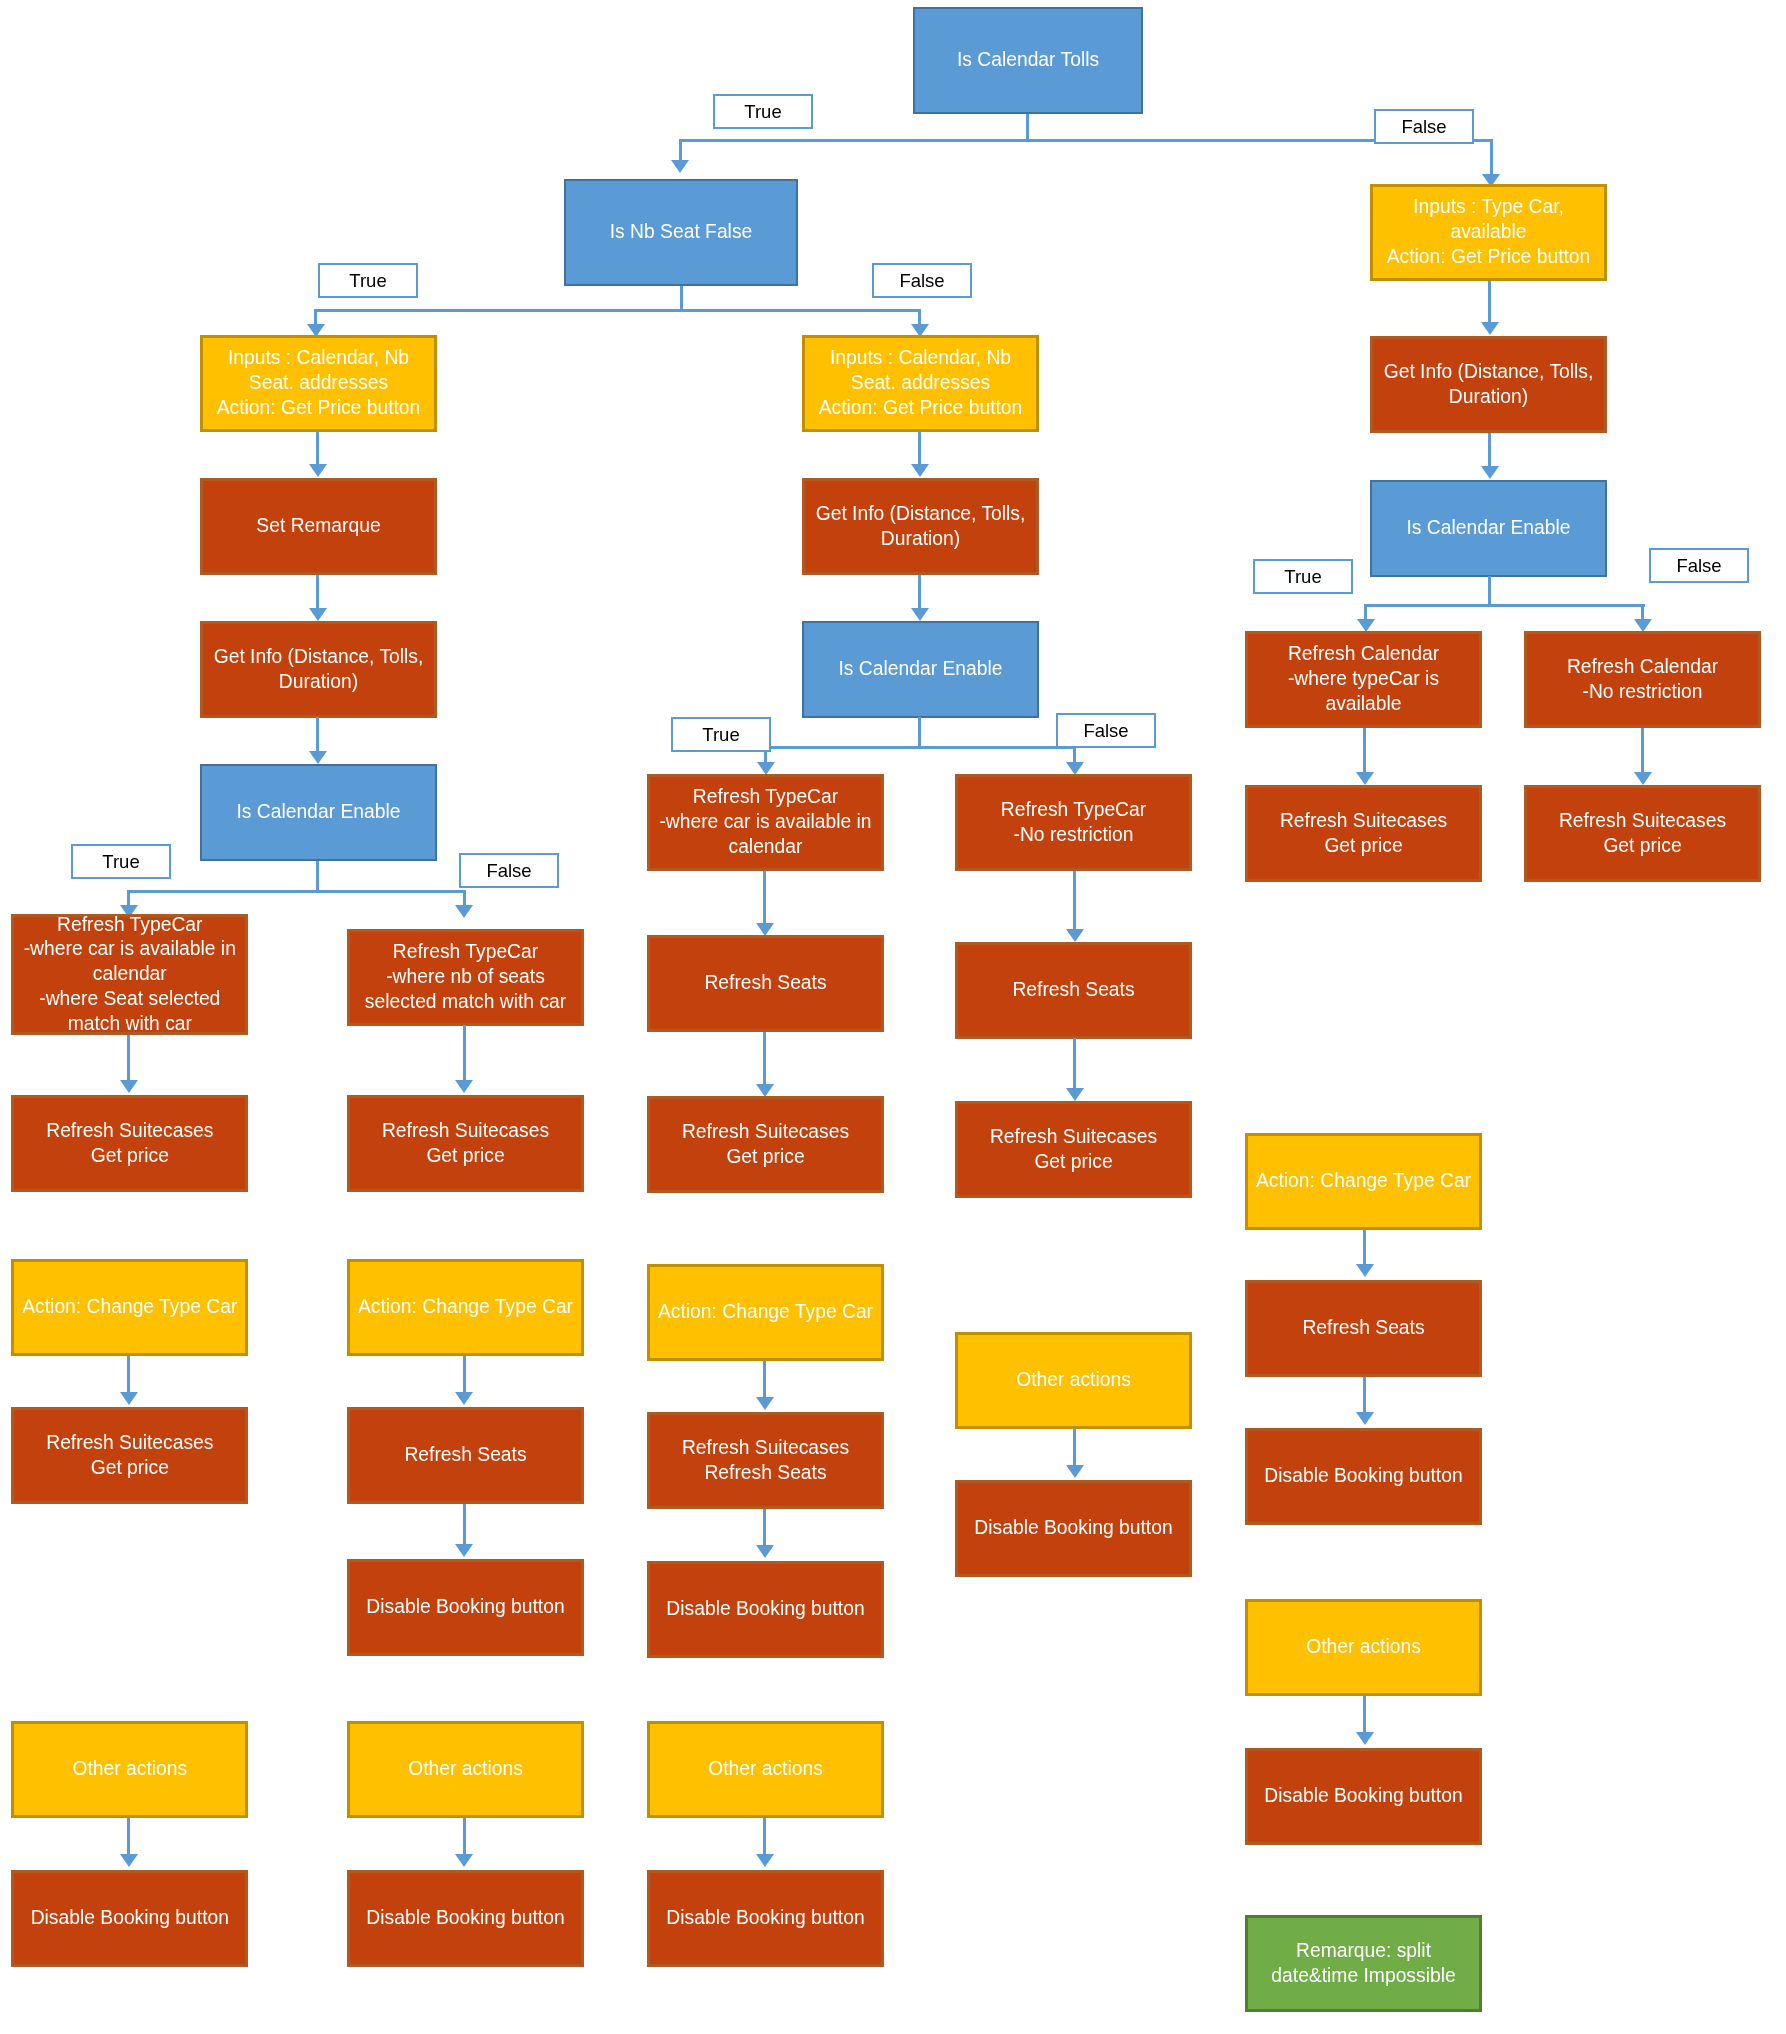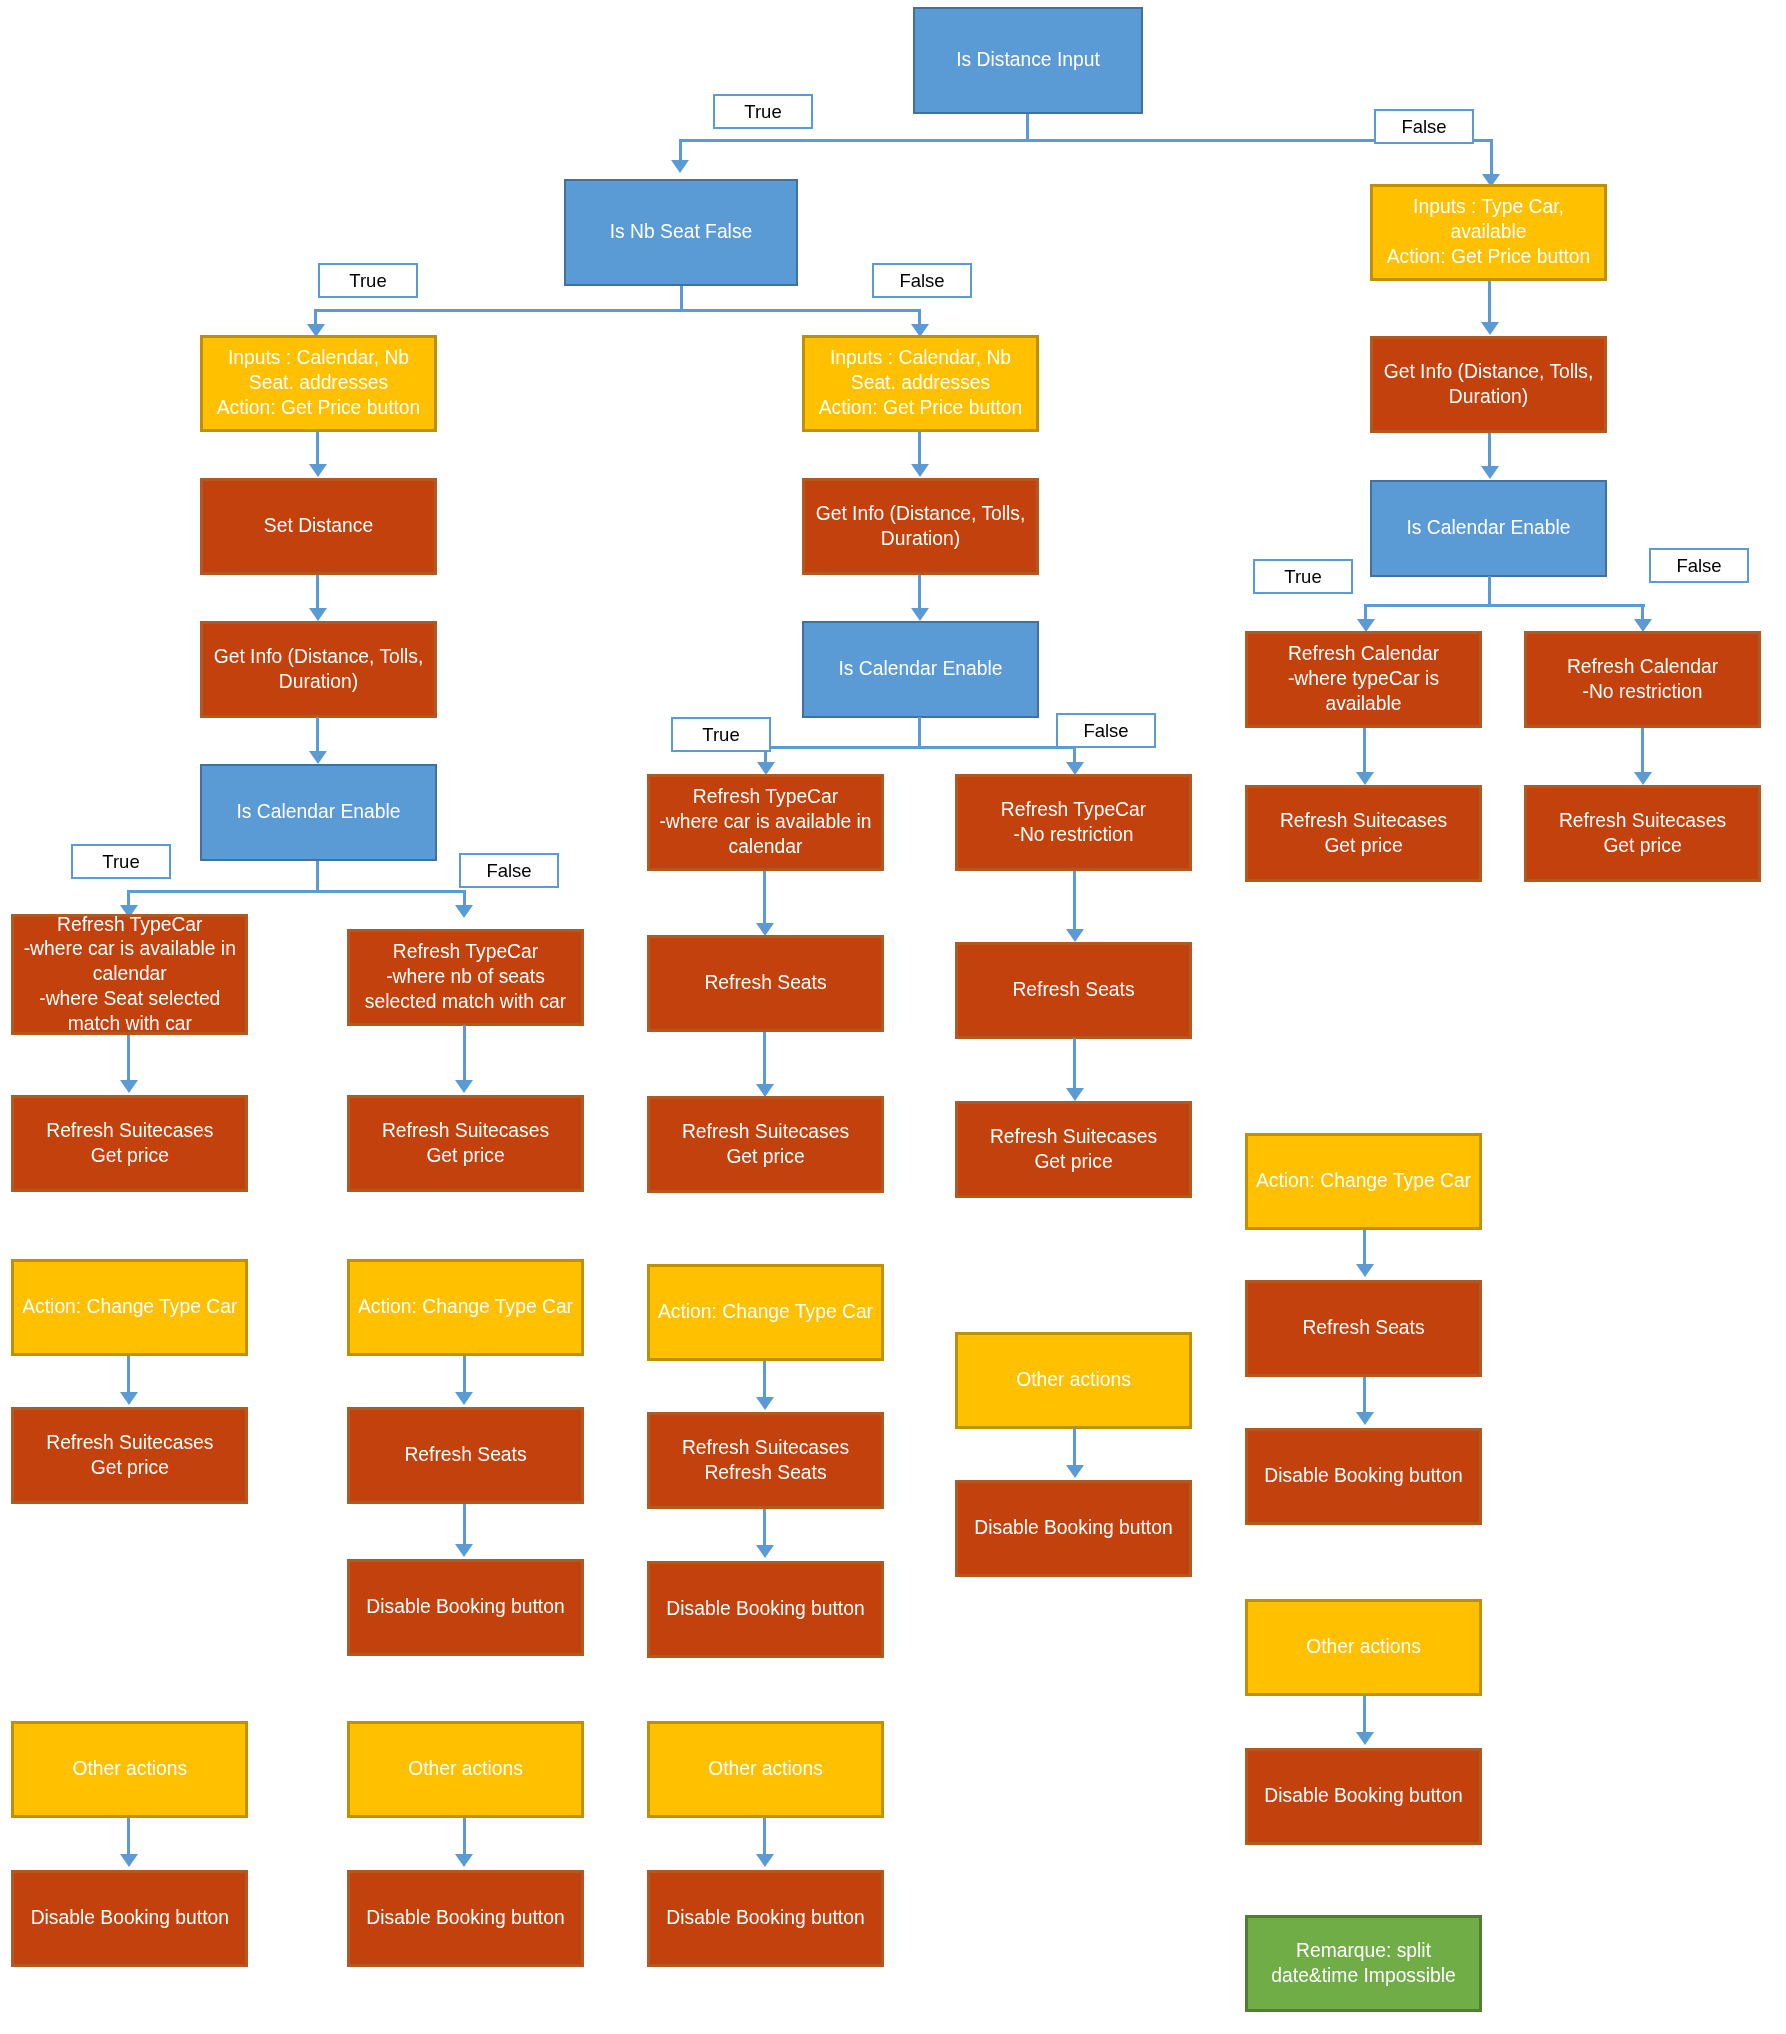--- a/index.html
+++ b/index.html
@@ -69,21 +69,21 @@
     border-left: 9px solid transparent;
     border-right: 9px solid transparent;
     border-top: 13.7px solid #5b9bd5;
   }
 </style>
 </head>
 <body>
 
 <div id="canvas">
 
-  <div class="node blue" style="left:913px;top:7.3px;width:230px;height:107px;">Is Distance Input</div>
+  <div class="node blue" style="left:913px;top:7.3px;width:230px;height:107px;">Is Calendar Tolls</div>
 
   <div class="conn v" style="left:1026px;top:114px;height:27px;"></div>
 
   <div class="conn h" style="left:679px;top:139px;width:814px;"></div>
 
   <div class="conn v" style="left:679px;top:139px;height:24px;"></div>
   <div class="arrow" style="left:671px;top:160px;"></div>
 
   <div class="conn v" style="left:1490px;top:139px;height:39px;"></div>
   <div class="arrow" style="left:1482px;top:174px;"></div>
@@ -232,21 +232,21 @@
   <div class="arrow" style="left:1066px;top:1465px;"></div>
 
   <div class="node orange" style="left:955px;top:1480px;width:237px;height:97px;">Disable Booking button</div>
 
   <div class="node gold" style="left:200px;top:335px;width:237px;height:97px;">Inputs : Calendar, Nb
 Seat. addresses
 Action: Get Price button</div>
   <div class="conn v" style="left:316px;top:431px;height:39px;"></div>
   <div class="arrow" style="left:309px;top:464px;"></div>
 
-  <div class="node orange" style="left:200px;top:478px;width:237px;height:97px;">Set Distance</div>
+  <div class="node orange" style="left:200px;top:478px;width:237px;height:97px;">Set Remarque</div>
   <div class="conn v" style="left:316px;top:575px;height:39px;"></div>
   <div class="arrow" style="left:309px;top:608px;"></div>
 
   <div class="node orange" style="left:200px;top:621px;width:237px;height:97px;">Get Info (Distance, Tolls,
 Duration)</div>
   <div class="conn v" style="left:316px;top:717px;height:39px;"></div>
   <div class="arrow" style="left:309px;top:751px;"></div>
 
   <div class="node blue" style="left:200px;top:764px;width:237px;height:97px;">Is Calendar Enable</div>
 

